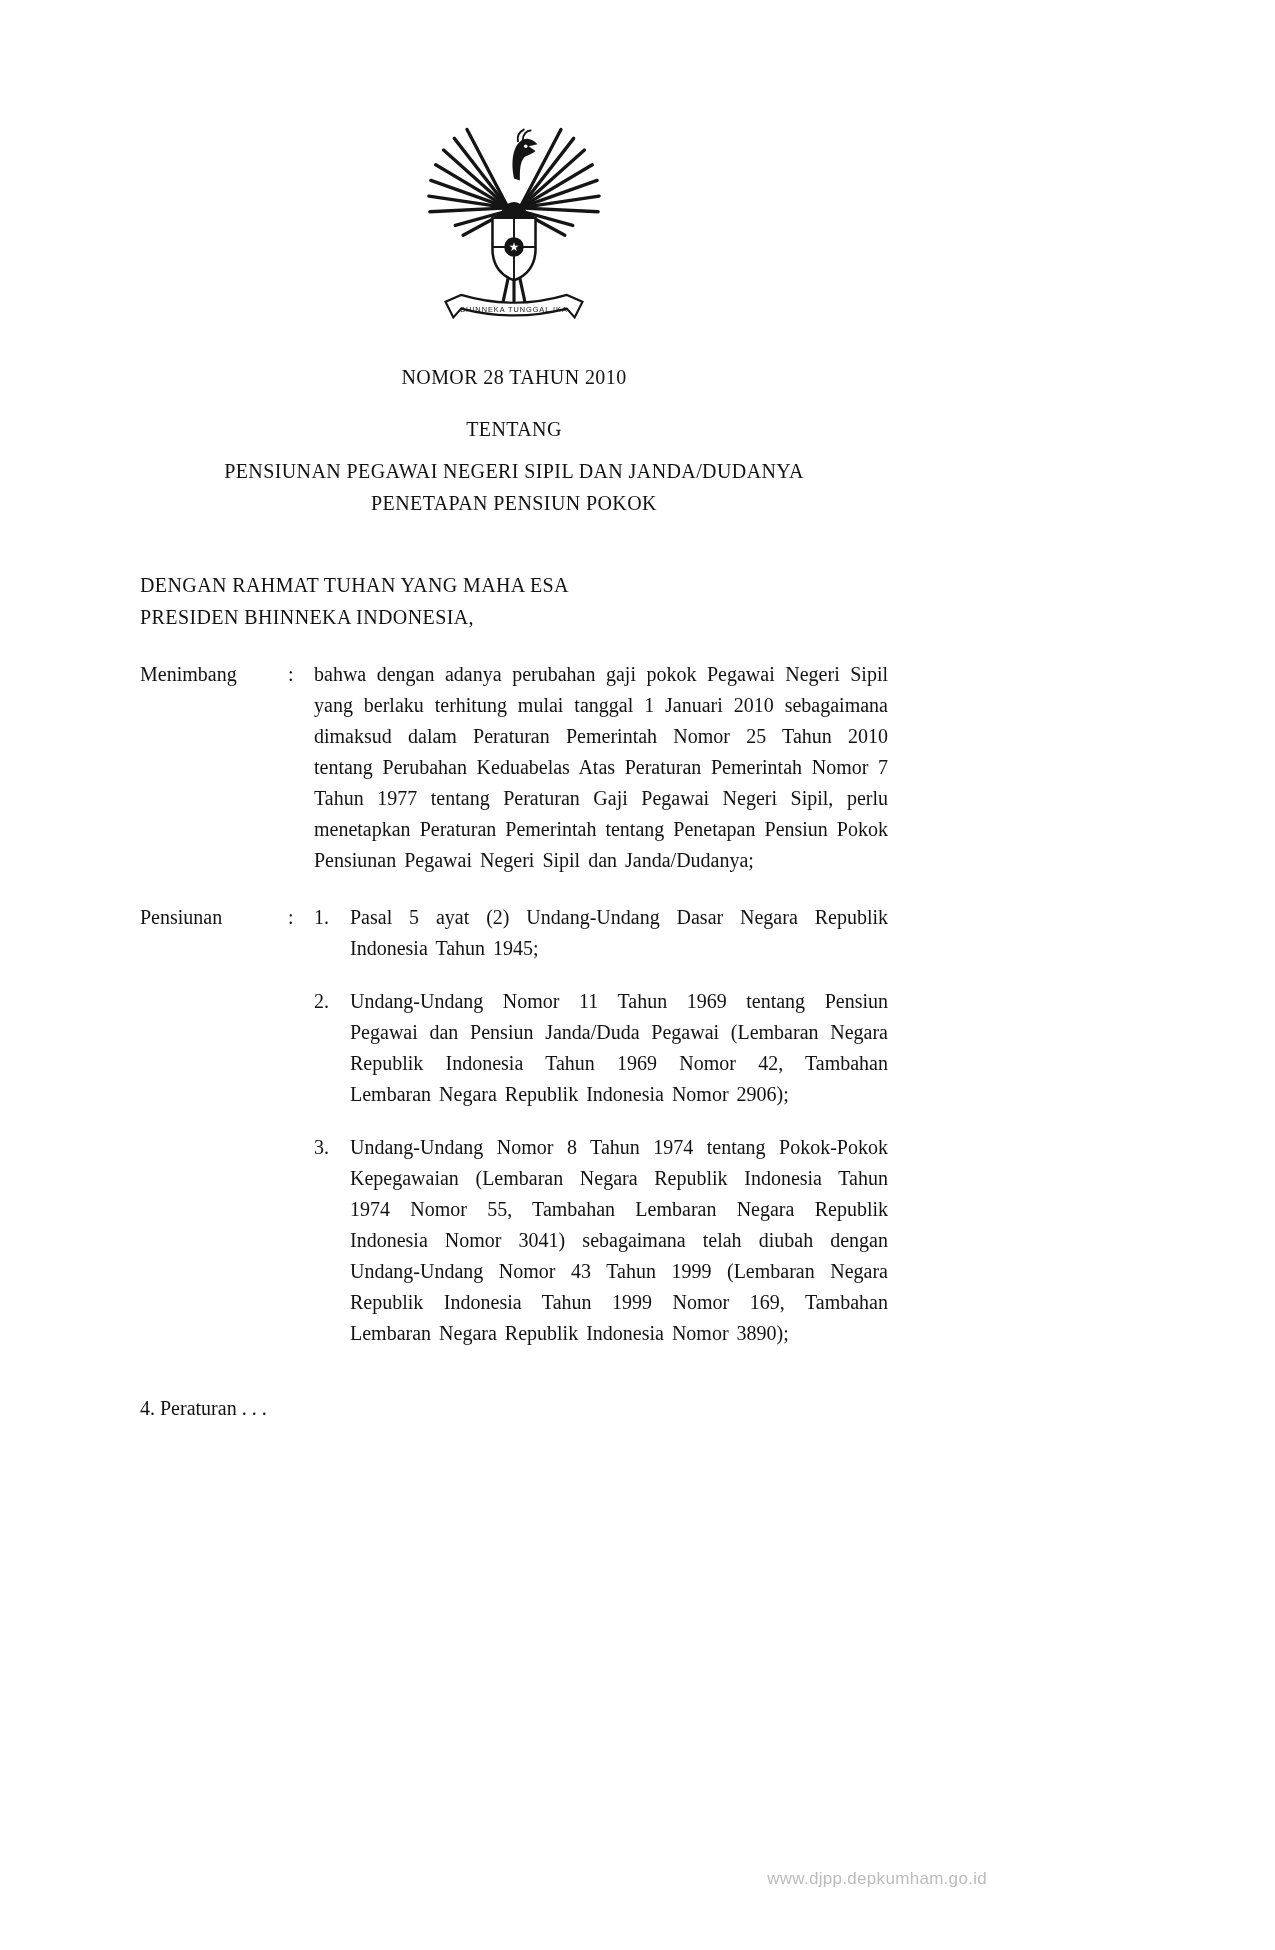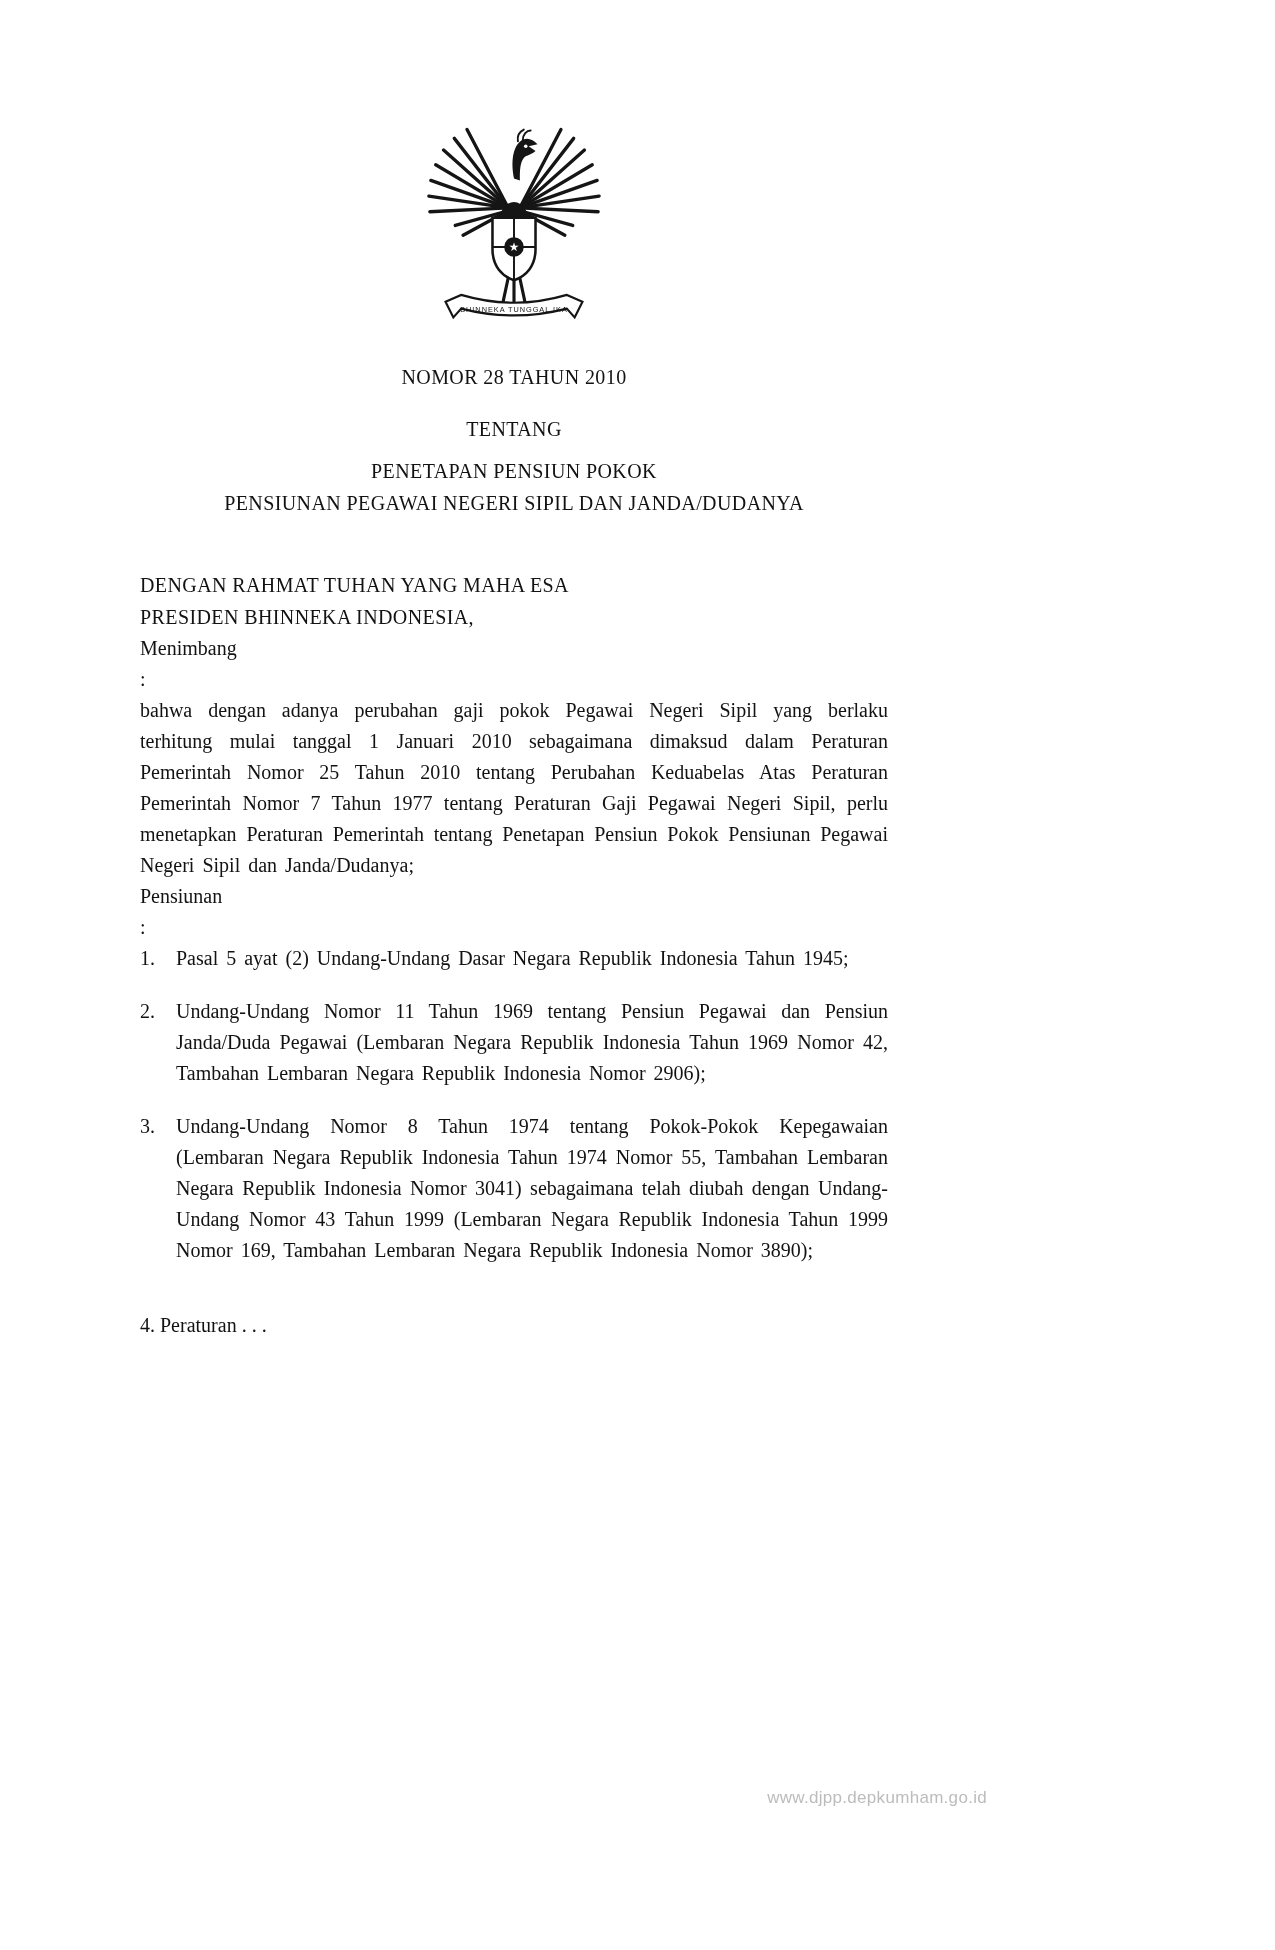--- a/index.html
+++ b/index.html
@@ -41,23 +41,23 @@
     line-height:32px;
   }
   .invocation-block {
     margin-top:50px;
     font-size:20px;
     letter-spacing:0.4px;
     line-height:32px;
   }
   .clause {
     display:flex;
+    margin-top:26px;
     font-size:20px;
     line-height:31px;
-    flex-direction:column;
   }
   .clause-label { width:148px; flex:none; }
   .clause-colon { width:26px; flex:none; text-align:left; }
   .clause-body { flex:1; }
   .clause-body p {
     text-align:justify;
     text-justify:inter-word;
     word-spacing:3px;
   }
   .list-item {
@@ -74,21 +74,21 @@
     font-family:Liberation Serif, serif;
   }
   .continuation {
     text-align:left;
     font-size:20px;
     margin-top:48px;
     padding-right:16px;
   }
   .watermark {
     position:absolute;
-    top:1788px;
+    top:1869px;
     right:288px;
     font-family:"Liberation Sans", sans-serif;
     font-size:17px;
     color:#bcbcbc;
     letter-spacing:0.3px;
   }
 </style>
 </head>
 <body>
 
@@ -150,22 +150,22 @@
         </g>
       </svg>
     </div>
 
     <div class="title-block">
       <div>NOMOR 28 TAHUN 2010</div>
       <div class="title-tentang">TENTANG</div>
     </div>
 
     <div class="subject-block">
+      <div>PENSIUNAN PEGAWAI NEGERI SIPIL DAN JANDA/DUDANYA</div>
       <div>PENETAPAN PENSIUN POKOK</div>
-      <div>PENSIUNAN PEGAWAI NEGERI SIPIL DAN JANDA/DUDANYA</div>
     </div>
 
     <div class="invocation-block">
       <div>DENGAN RAHMAT TUHAN YANG MAHA ESA</div>
       <div>PRESIDEN BHINNEKA INDONESIA,</div>
     </div>
 
     <div class="clause">
       <div class="clause-label">Menimbang</div>
       <div class="clause-colon">:</div>

